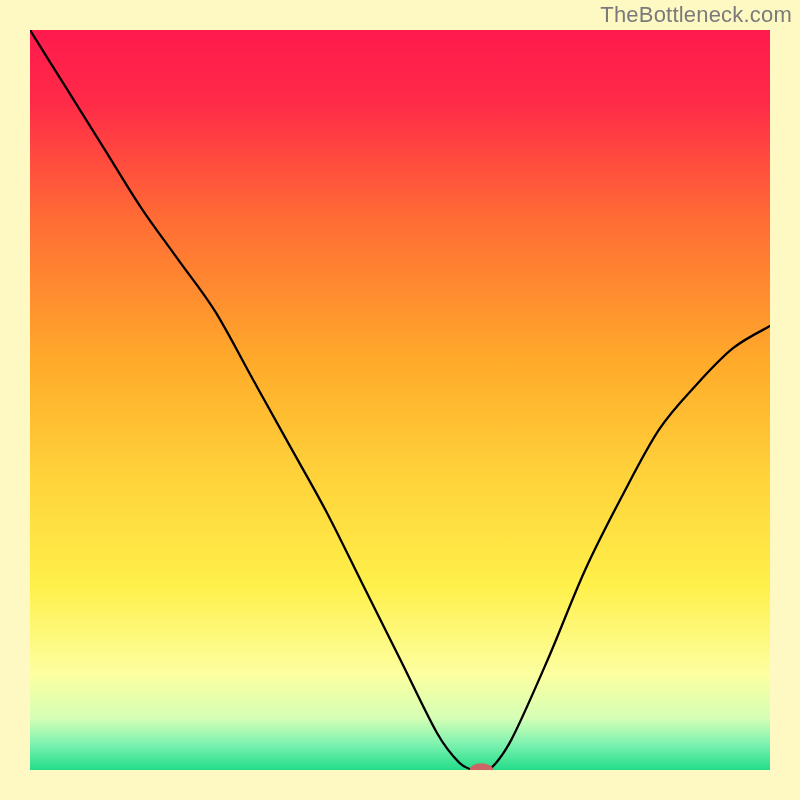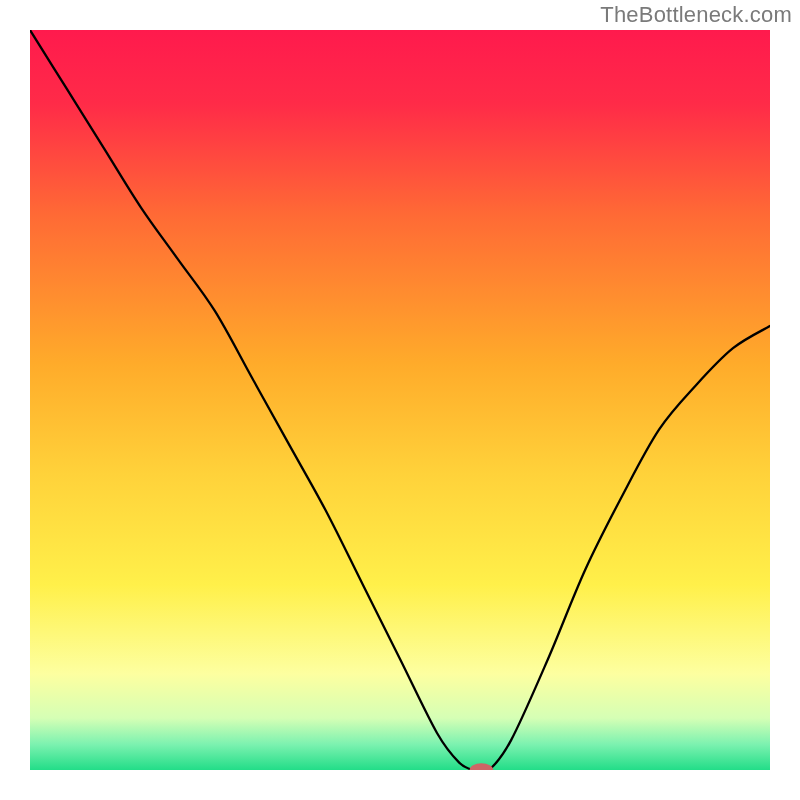--- a/index.html
+++ b/index.html
@@ -8,21 +8,21 @@
     width: 800px;
     height: 800px;
     background: #000;
     overflow: hidden;
     font-family: Arial, Helvetica, sans-serif;
   }
   .frame {
     position: relative;
     width: 800px;
     height: 800px;
-    background: #ffffff;
+    background: #fef9c3;
   }
   .watermark {
     position: absolute;
     top: 2px;
     right: 8px;
     color: #7a7a7a;
     font-size: 22px;
     font-weight: 500;
     letter-spacing: 0.2px;
     z-index: 5;

